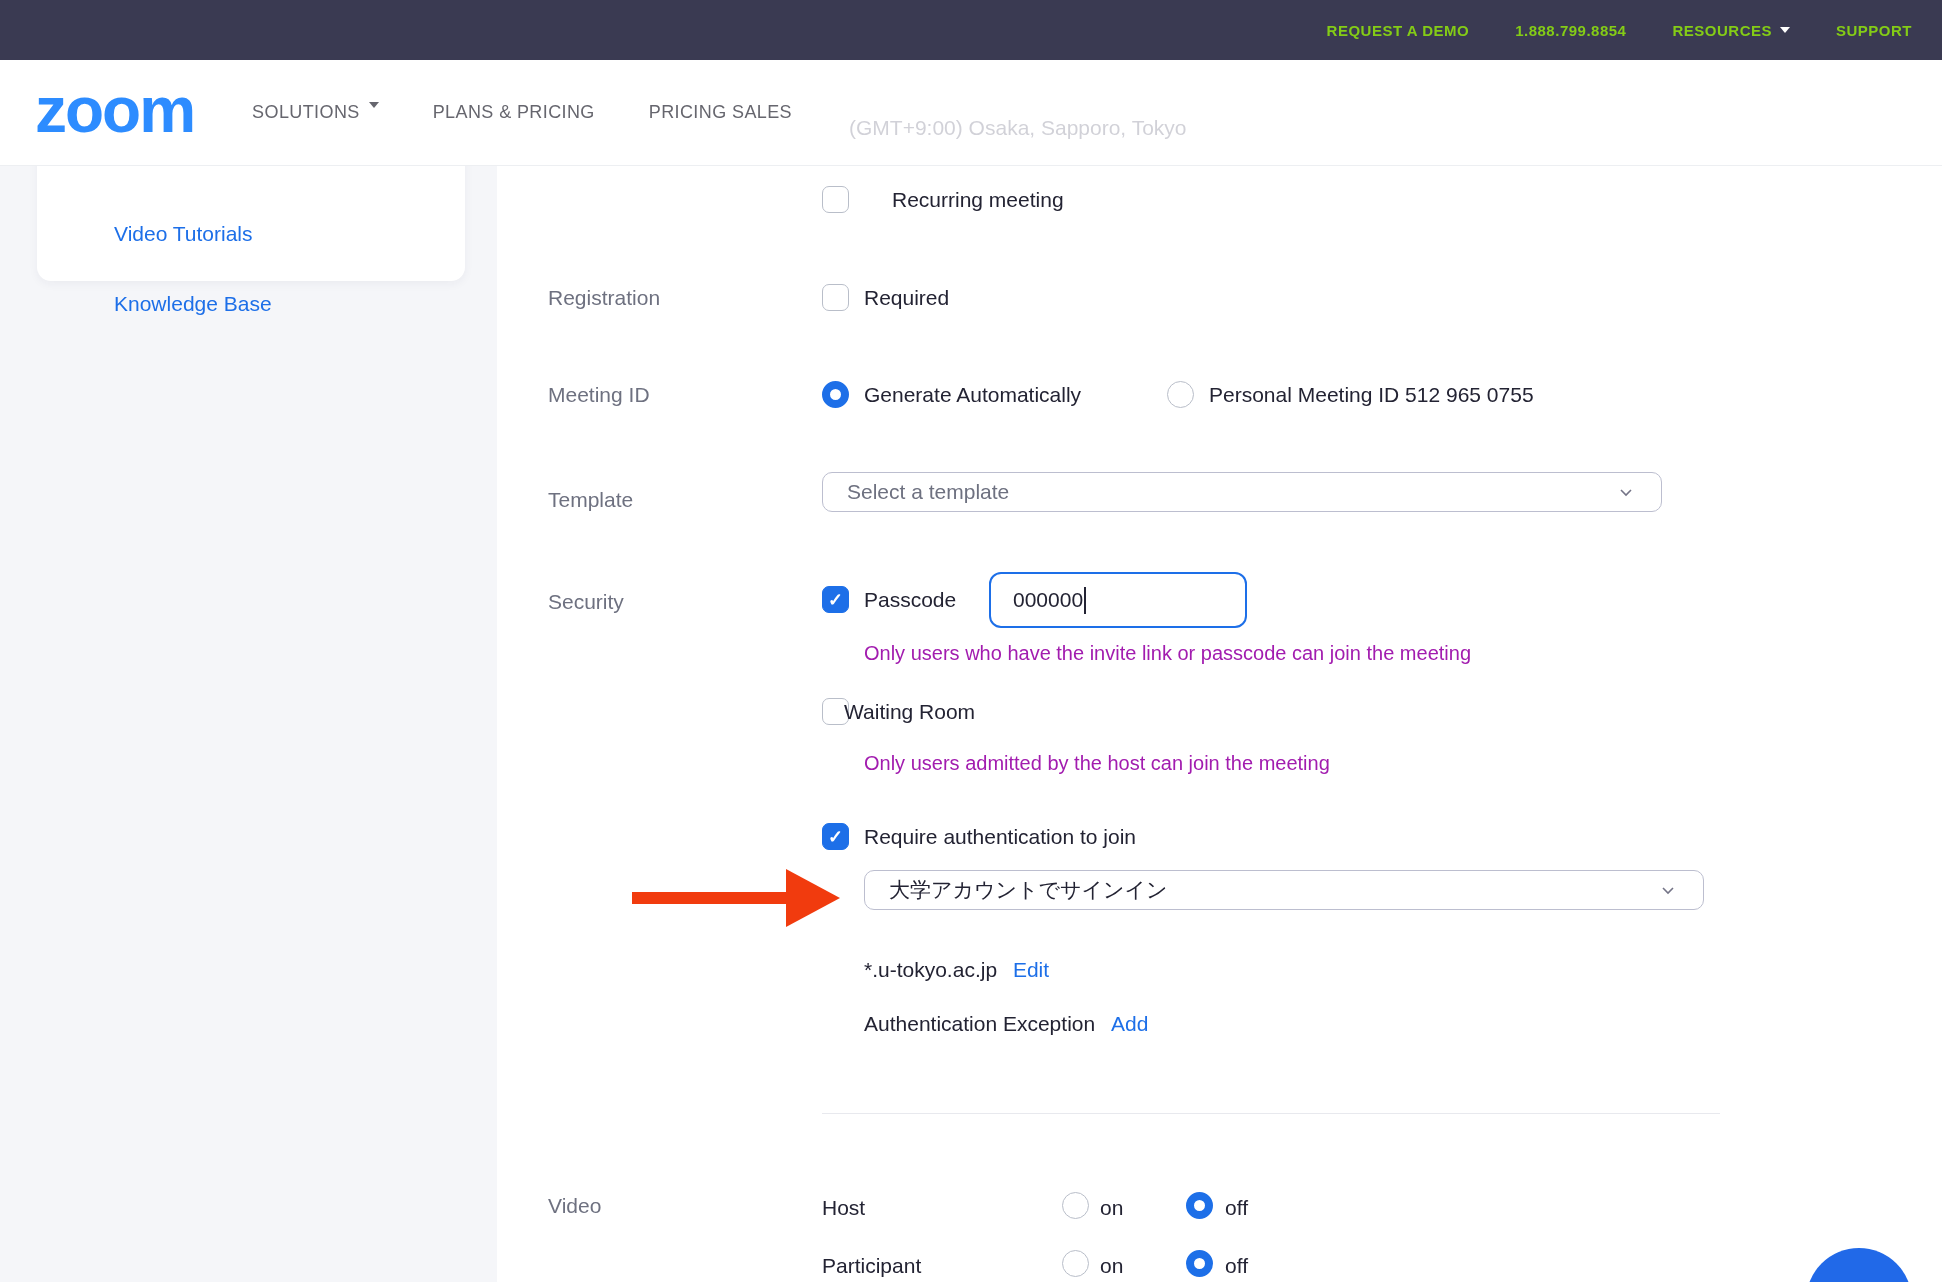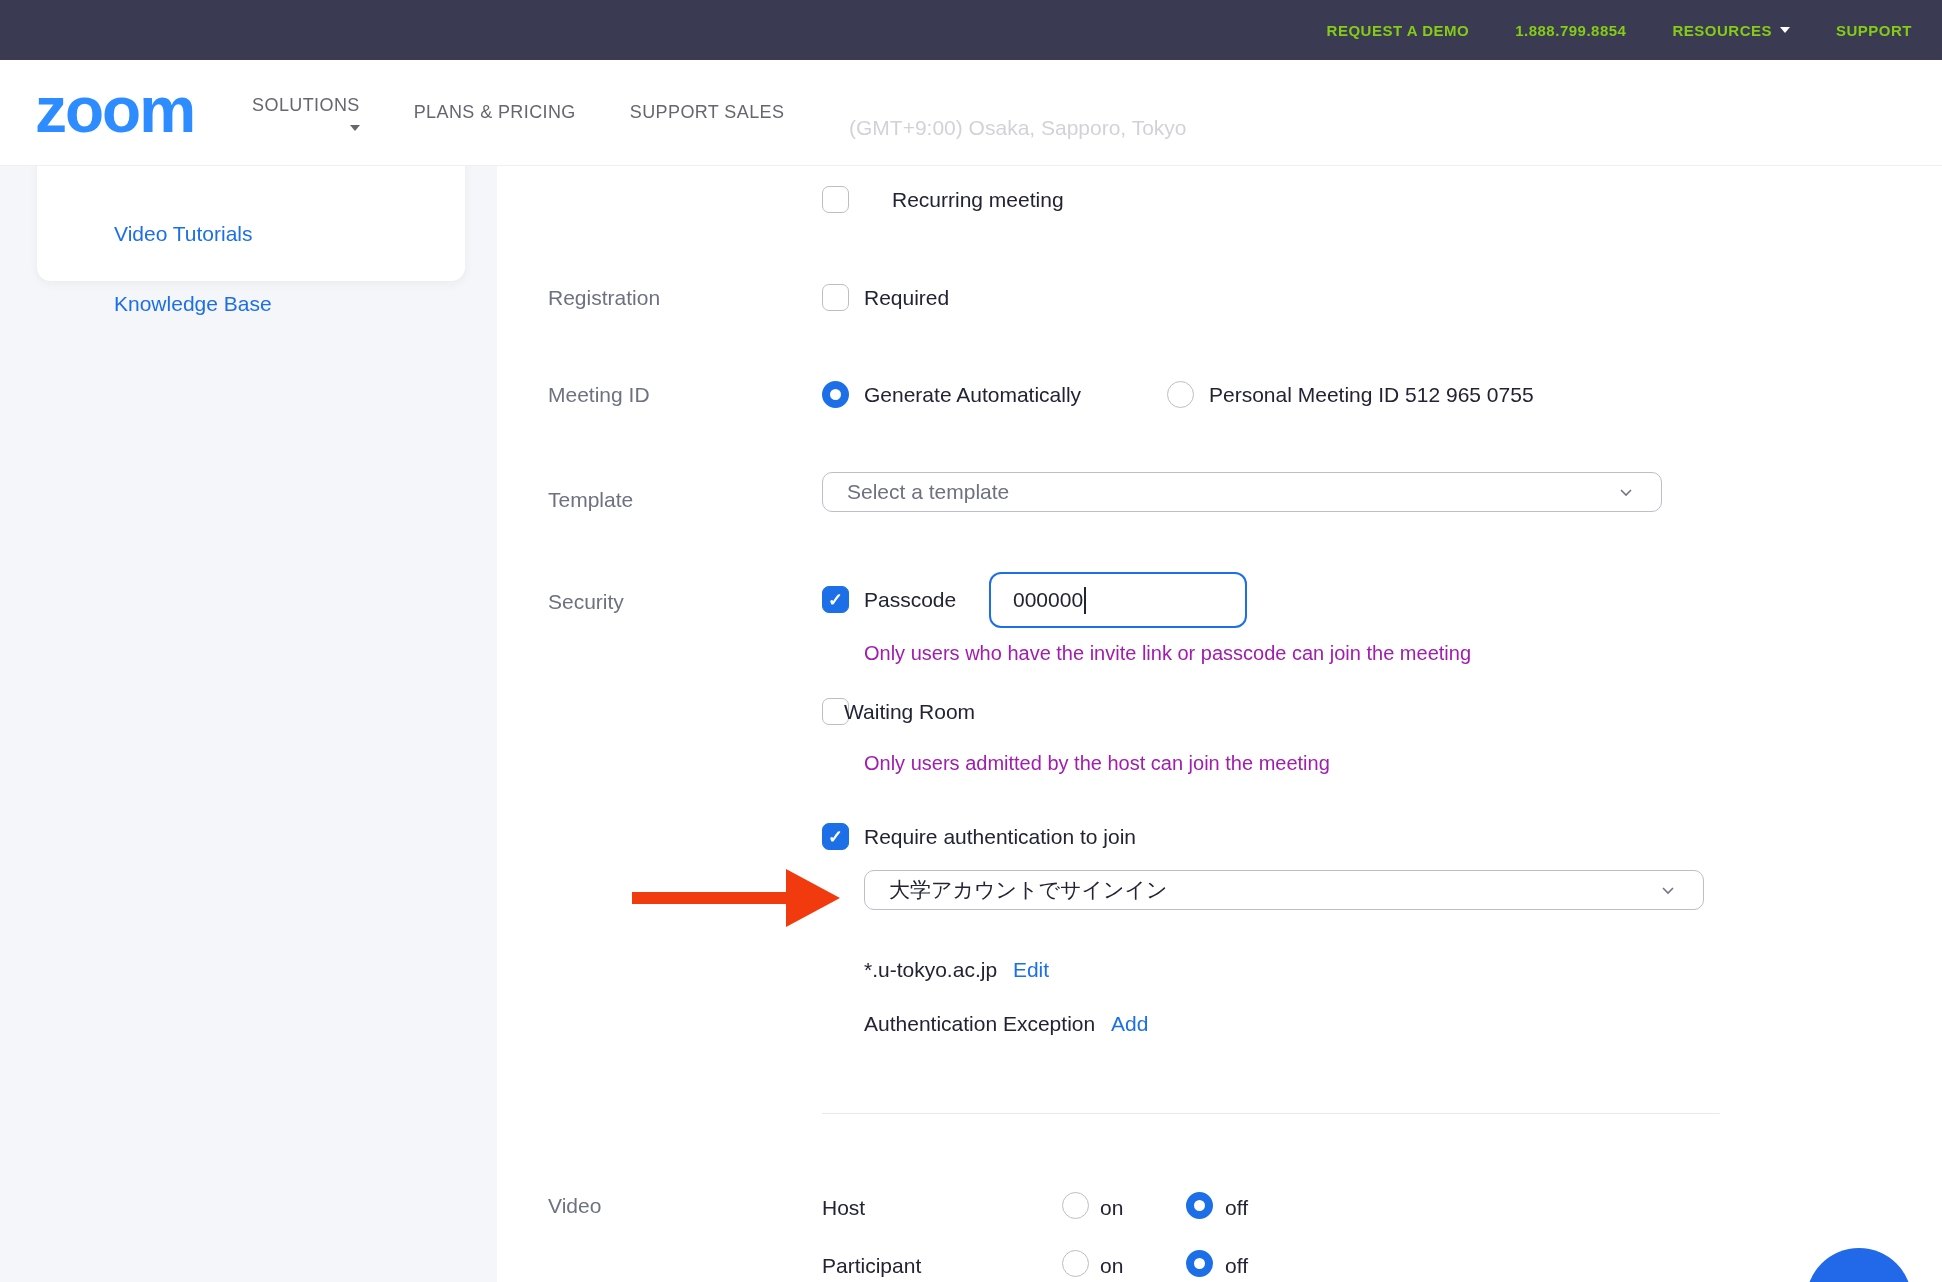--- a/index.html
+++ b/index.html
@@ -20,21 +20,21 @@
   .topbar{position:absolute;left:0;top:0;width:1942px;height:60px;background:#3A3A52;z-index:50;
     display:flex;align-items:center;justify-content:flex-end;gap:46px;padding-right:30px;box-sizing:border-box;}
   .topbar .tb-item{color:#84cc16;font-size:15px;font-weight:700;letter-spacing:0.5px;cursor:pointer;display:flex;align-items:center;gap:8px;}
   .caret-down{width:0;height:0;border-left:5px solid transparent;border-right:5px solid transparent;border-top:6px solid #ffffff;display:inline-block;}
   .caret-blue{border-top-color:#1D6FE8;}
   
   .navbar{position:absolute;left:0;top:60px;width:1942px;height:106px;background:rgba(255,255,255,0.96);z-index:30;
     display:flex;align-items:center;padding:0 28px 0 35px;box-sizing:border-box;border-bottom:1px solid #EDEFF2;}
   .logo{font-size:64px;font-weight:700;color:#2D8CFF;letter-spacing:-2px;line-height:1;margin-right:58px;margin-top:-6px;cursor:pointer;}
   .nav-menu{display:flex;align-items:center;gap:54px;}
-  .nav-item{font-size:18px;font-weight:500;color:#66666E;letter-spacing:0.4px;cursor:pointer;display:flex;align-items:flex-end;gap:9px;flex-direction:column;}
+  .nav-item{font-size:18px;font-weight:500;color:#66666E;letter-spacing:0.4px;cursor:pointer;display:flex;align-items:flex-start;gap:9px;}
   .nav-actions{margin-left:auto;display:flex;align-items:center;gap:52px;}
   .nav-action{font-size:18px;font-weight:600;color:#1D6FE8;letter-spacing:0.3px;cursor:pointer;display:flex;align-items:center;gap:9px;}
   .avatar{width:46px;height:40px;margin-left:40px;cursor:pointer;}
   
   .ghost-tz{position:absolute;left:849px;top:116px;font-size:21px;color:#747487;opacity:0.32;z-index:40;pointer-events:none;}
   
   .lbl{position:absolute;font-size:21px;color:#6E7180;}
   .txt{position:absolute;font-size:21px;color:#232333;}
   .help{position:absolute;font-size:20px;color:#a21caf;}
   .link{color:#1D6FE8;cursor:pointer;}
@@ -80,21 +80,21 @@
 </div>
 
 <div class="navbar">
   <span class="logo">zoom</span>
   <div class="nav-menu">
     <span class="nav-item">
       <span>SOLUTIONS</span>
       <i class="caret-down" style="border-top-color:#66666E;"></i>
     </span>
     <span class="nav-item">PLANS &amp; PRICING</span>
-    <span class="nav-item">SUPPORT SALES</span>
+    <span class="nav-item">PRICING SALES</span>
   </div>
 </div>
 
 <div class="cb" style="left:822px;top:186px;"></div>
 <span class="txt" style="left:864px;top:188px;margin-left:28px;">Recurring meeting</span>
 
 <span class="lbl" style="left:548px;top:286px;">Registration</span>
 <div class="cb" style="left:822px;top:284px;"></div>
 <span class="txt" style="left:864px;top:286px;">Required</span>
 

